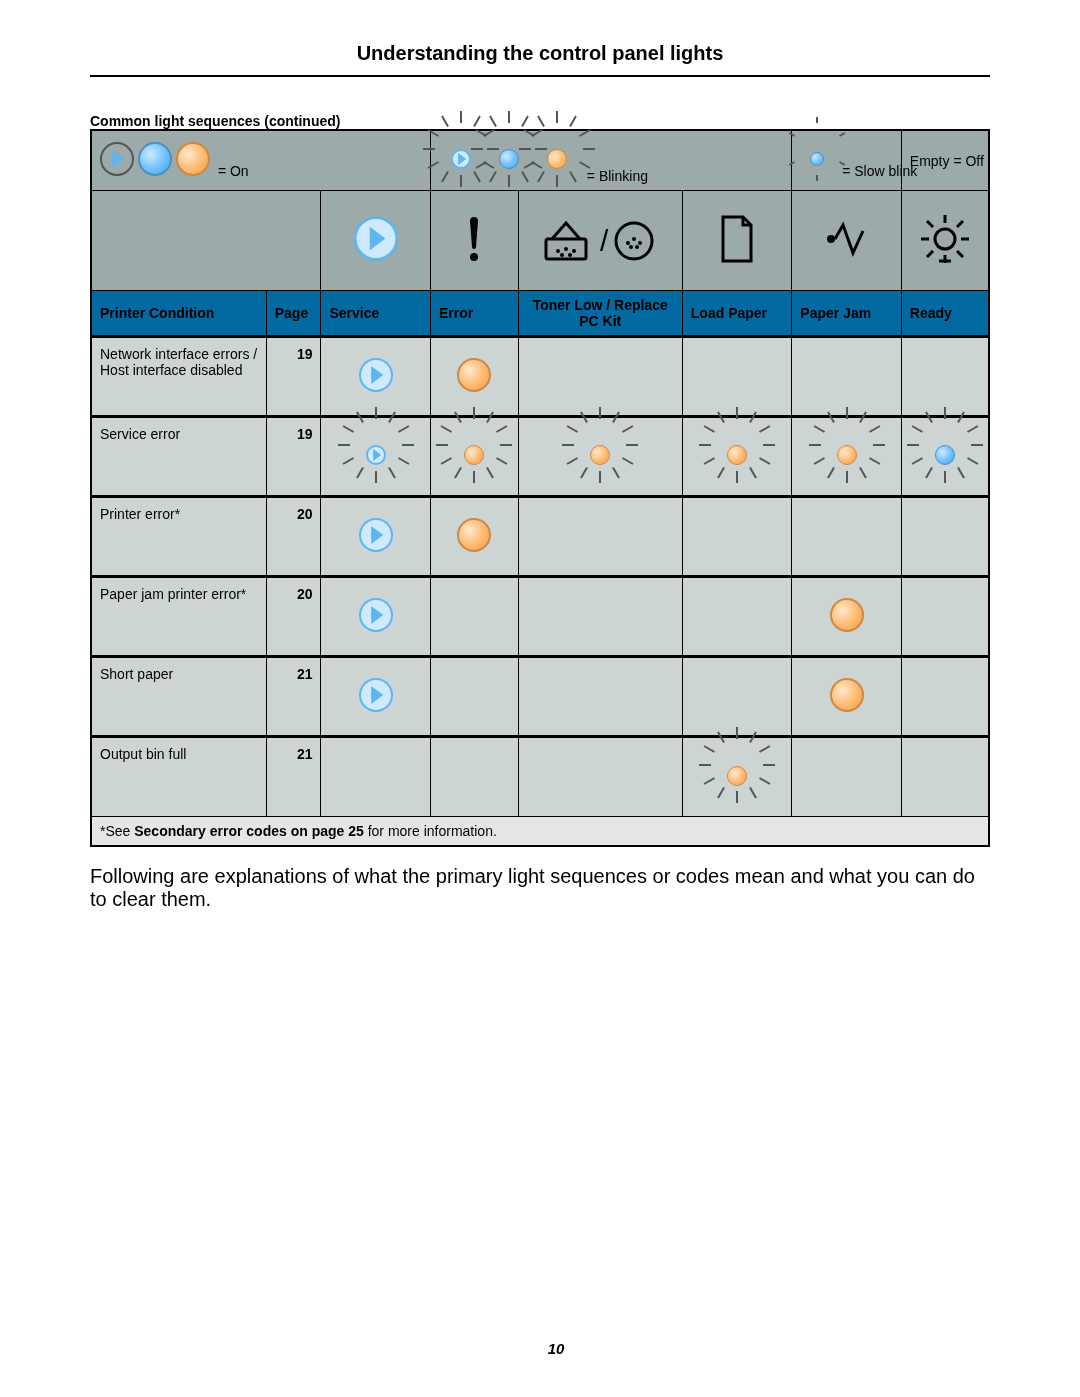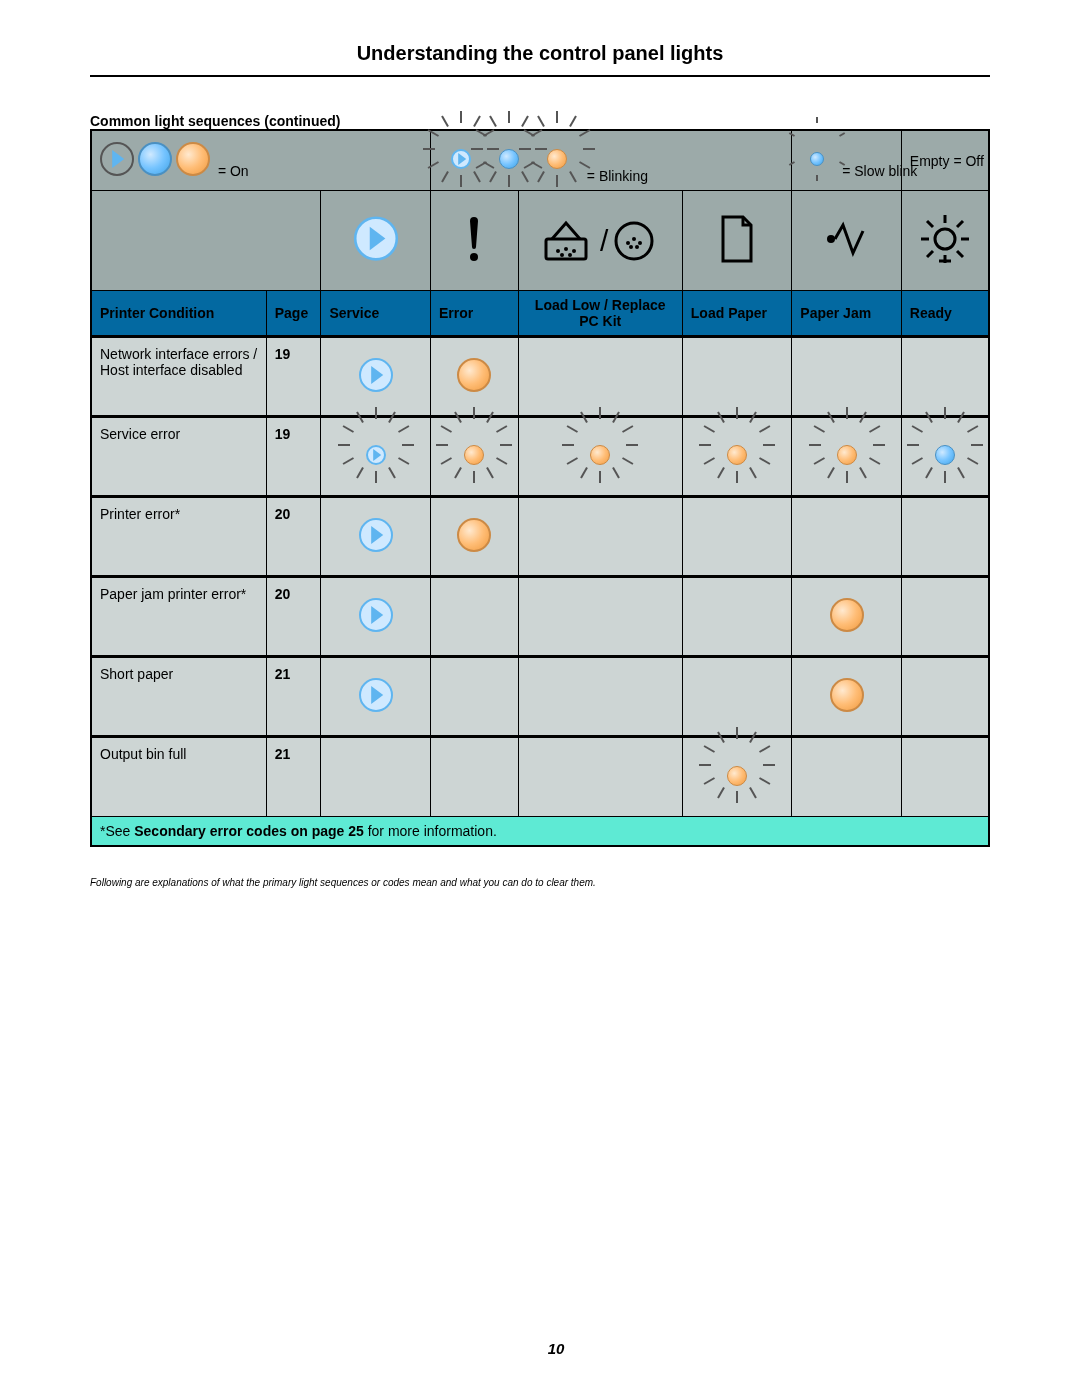--- a/index.html
+++ b/index.html
@@ -72,37 +72,36 @@
   }
   .data-row td.cond {
     vertical-align: top;
     padding-top: 8px;
     margin-top: 32px;
   }
   .data-row td.page {
     vertical-align: top;
     padding-top: 8px;
     font-weight: bold;
-    text-align: left;
+    text-align: right;
   }
   .data-row td.light-cell {
     text-align: center;
     vertical-align: middle;
   }
   .data-row.rule-top td { border-top: 3px solid #000; }
   .footnote-row td {
-    background: #5eead4;
+    background: #e5e5e5;
     font-size: 14px;
     padding: 10px 8px;
     border-top: 3px solid #000;
   }
   .after-text {
-    margin-top: 30px;
-    font-size: 10px;
-    font-style: italic;
+    margin-top: 18px;
+    font-size: 20px;
   }
   .page-number {
     position: absolute;
     bottom: 40px;
     width: 100%;
     left: 16px;
     text-align: center;
     font-weight: bold;
     font-style: italic;
     font-size: 15px;
@@ -348,21 +347,21 @@
         </g>
       </svg>
     </td>
   </tr>
 
   <tr class="header-row">
     <th>Printer Condition</th>
     <th>Page</th>
     <th>Service</th>
     <th>Error</th>
-    <th class="center">Load Low / Replace PC Kit</th>
+    <th class="center">Toner Low / Replace PC Kit</th>
     <th>Load Paper</th>
     <th>Paper Jam</th>
     <th>Ready</th>
   </tr>
 
   </tbody>
     <tbody id="rows-body">
       <tr class="data-row rule-top">
         <td class="cond">Network interface errors / Host interface disabled</td>
         <td class="page">19</td>

